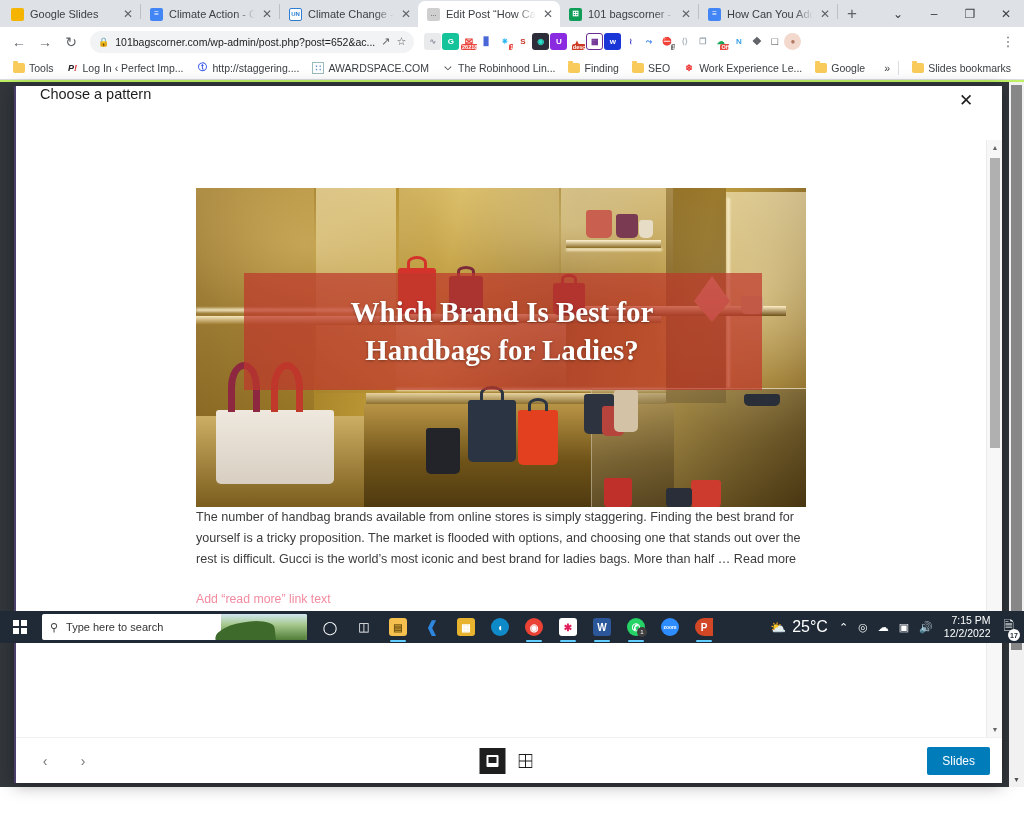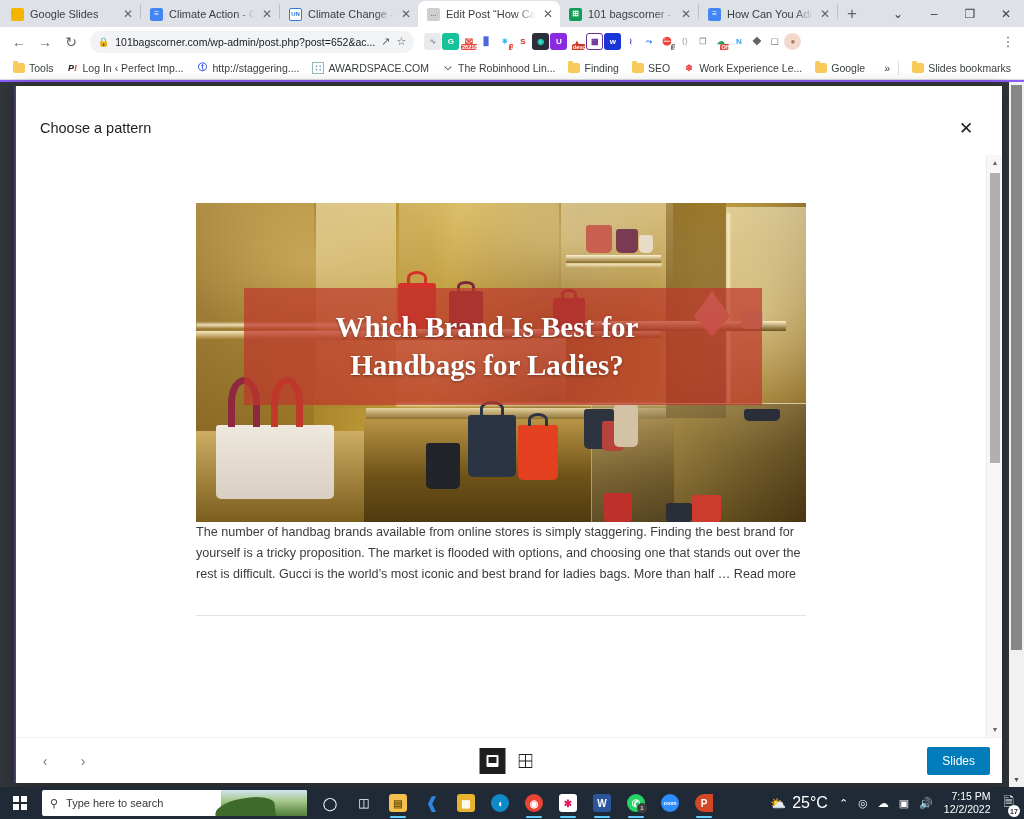--- a/index.html
+++ b/index.html
@@ -3,21 +3,21 @@
 <meta charset="utf-8">
 <style>
   * { box-sizing: border-box; margin: 0; padding: 0; }
   html, body {
     width: 1024px; height: 819px; overflow: hidden;
     font-family: "Liberation Sans", sans-serif;
     background: #ffffff;
   }
 
   
-  .browser { width: 1024px; height: 819px; position: relative; background:#8b5cf6; }
+  .browser { width: 1024px; height: 643px; position: relative; background:#bef264; }
 
   .tabstrip {
     height: 27px; background: #dee1e6; display: flex; align-items: flex-end;
     padding-left: 2px; position: relative;
   }
   .tab {
     height: 26px; display: flex; align-items: center; gap: 6px;
     padding: 0 6px 0 9px; width: 138px; position: relative;
     font-size: 11px; color: #3c4043; border-radius: 7px 7px 0 0;
   }
@@ -94,22 +94,22 @@
   }
   .page-scrollbar .sb-arrow { position:absolute; left:0; width:15px; height:14px; text-align:center;
                               font-size:7px; color:#505050; line-height:14px; }
 
   .modal {
     position:absolute; left:14px; top:4px; width: 988px; height: 697px;
     background:#fff; box-shadow: 0 2px 16px rgba(0,0,0,.35); display:flex; flex-direction:column;
     border-left: 2px solid #4a3f6b;
   }
   .modal-header {
-    height: 54px; flex: 0 0 54px; display:flex; align-items:center;
-    padding: 0 22px 0 24px; background:#fff;margin-top:15px;
+    height: 54px; flex: 0 0 54px; display:flex; 
+    padding: 0 22px 0 24px; background:#fff;
   }
   .modal-title { font-size: 14.5px; color:#1e1e1e; font-weight: 500; }
   .modal-close { margin-left:auto; font-size: 17px; color:#1e1e1e; width:28px; height:28px;
                  display:flex; align-items:center; justify-content:center; }
 
   .modal-body { flex: 1 1 auto; position: relative; overflow: hidden; background:#fff; }
   .preview-scroll { position:absolute; inset: 0 16px 0 0; overflow:hidden; }
 
   .pattern {
     width: 610px; margin: 48px auto 0 auto;
@@ -168,21 +168,21 @@
   .handle { position:absolute; border-style:solid; border-bottom:none; border-radius:50% 50% 0 0; }
 
   .hero-overlay {
     position:absolute; left:48px; top:85px; width:518px; height:117px;
     background: rgba(186, 52, 40, .62);
   }
   .hero-overlay .band {
     position:absolute; left:0; width:100%; height:39px; background: rgba(200,65,50,.25);
   }
   .hero-text {
-    position:absolute; left:32px; top:86px; width:518px; height:116px;
+    position:absolute; left:47px; top:86px; width:518px; height:116px;
     display:flex; flex-direction:column; align-items:center; justify-content:center;
     color:#fff; font-family:"Liberation Serif", serif; font-weight:700;
     font-size: 29px; line-height: 1.3; text-align:center;
     text-shadow: 0 1px 3px rgba(0,0,0,.35);
   }
 
   .pattern-body {
     font-size: 12.6px; line-height: 1.68; color:#3c3c3c;
     width: 608px;
   }
@@ -478,20 +478,21 @@
                 <div class="band" style="top:39px;"></div>
                 <div class="band" style="top:78px;"></div>
               </div>
               <div class="hero-text">
                 <div>Which Brand Is Best for</div>
                 <div>Handbags for Ladies?</div>
               </div>
             </div>
 
             <div class="pattern-body">  The number of handbag brands available from online stores is simply staggering. Finding the best brand for yourself is a tricky proposition. The market is flooded with options, and choosing one that stands out over the rest is difficult.  Gucci is the world’s most iconic and best brand for ladies bags. More than half … Read more</div>
+            <a class="readmore-link">Add “read more” link text</a>
             <div class="pattern-rule"></div>
 
           </div>
         </div>
 
         <div class="modal-scrollbar">
           <div class="msb-arrow" style="top:0;">▲</div>
           <div class="mthumb"></div>
           <div class="msb-arrow" style="bottom:0;">▼</div>
         </div>

